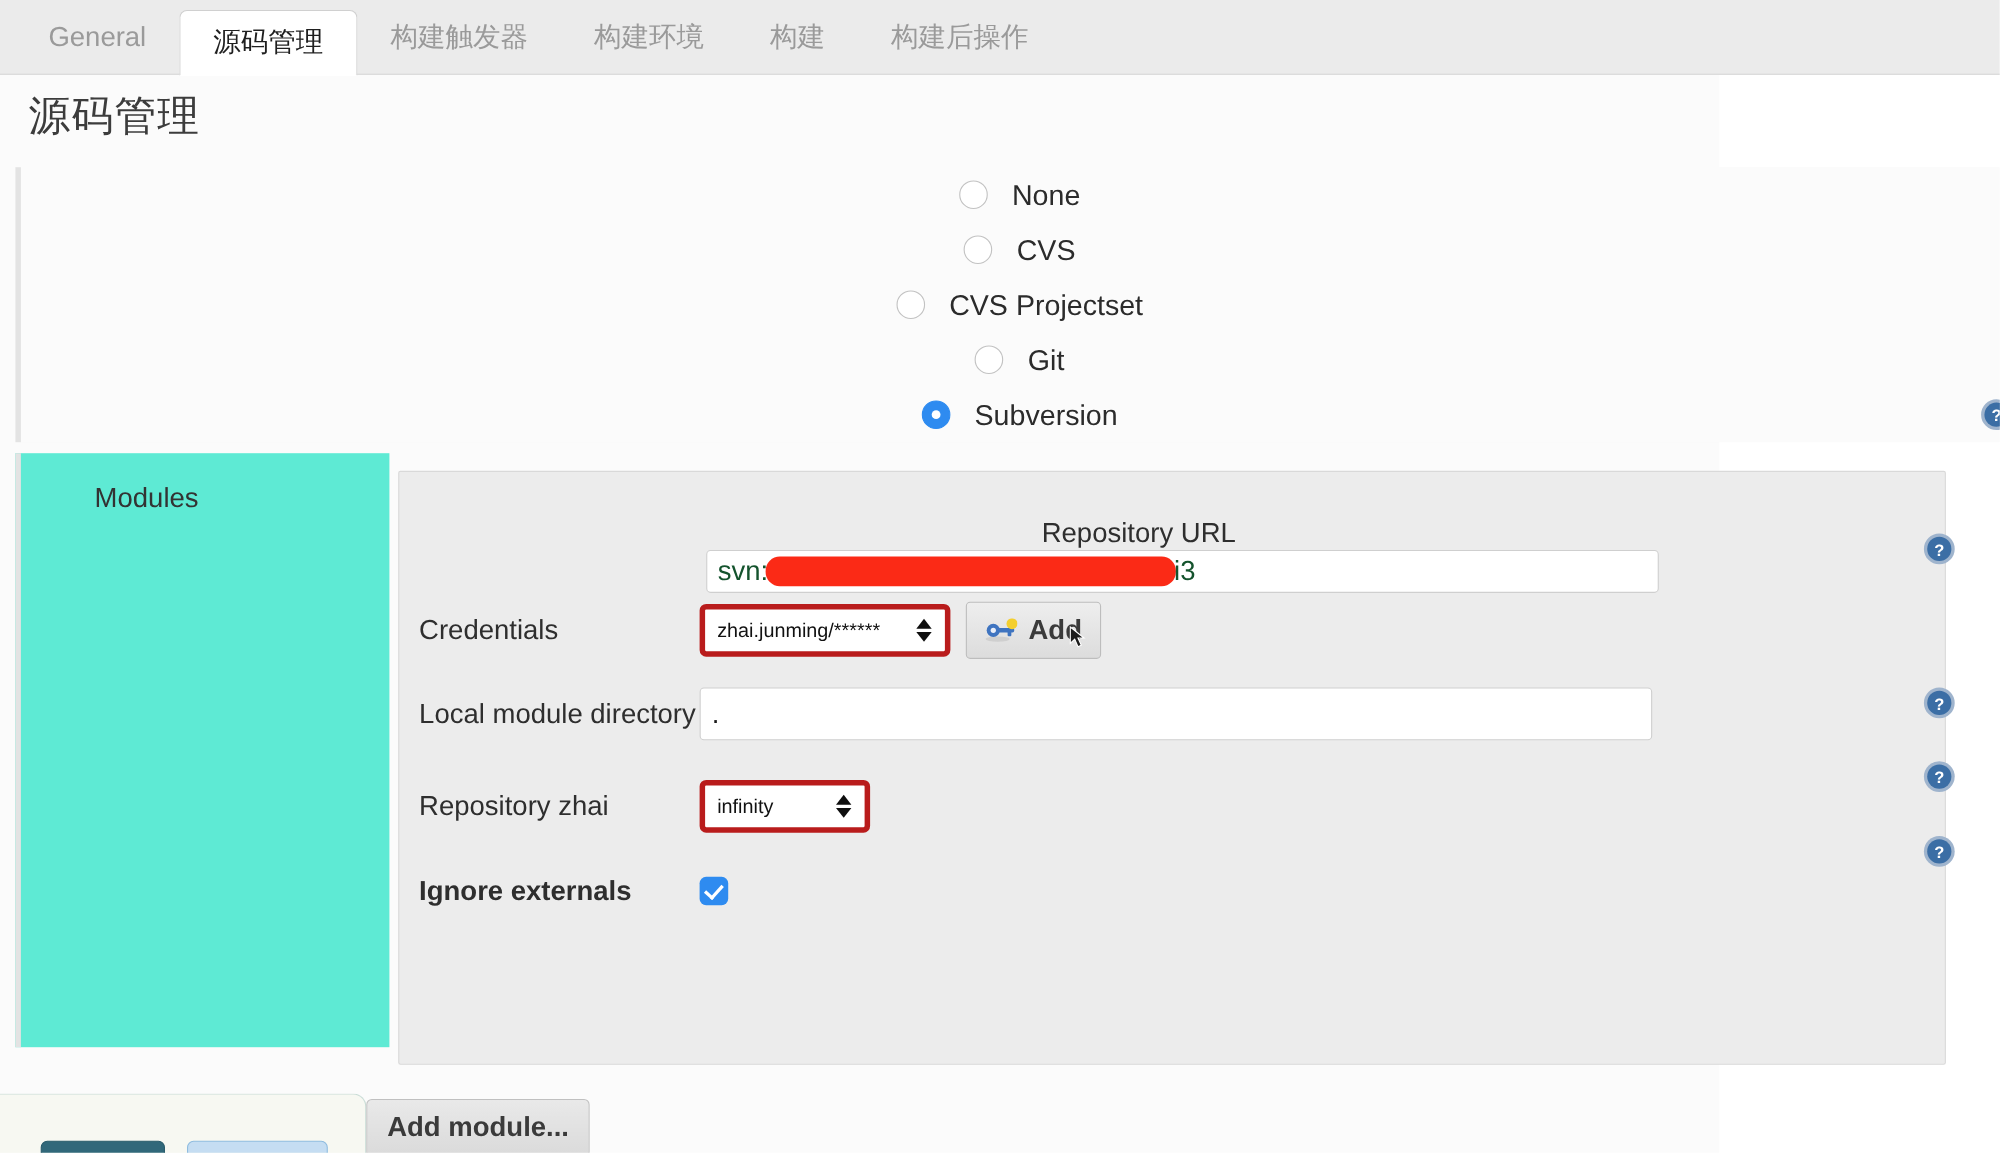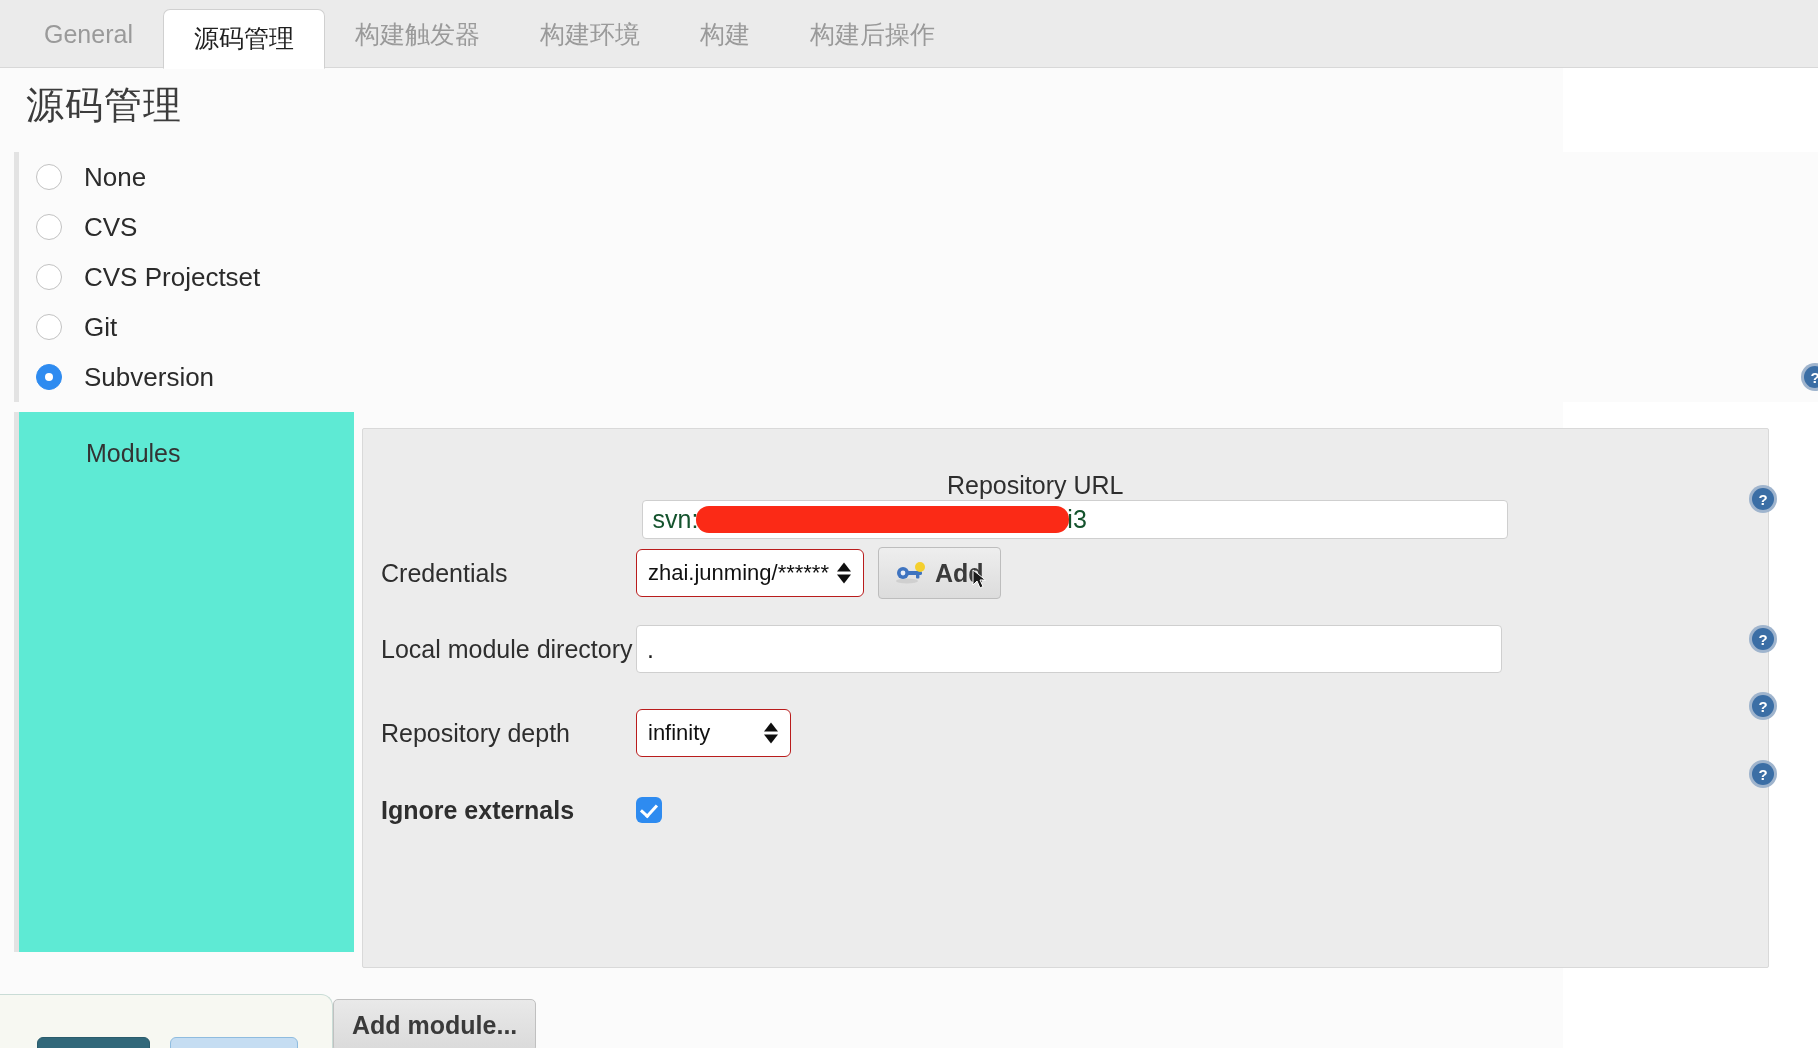--- a/index.html
+++ b/index.html
@@ -67,20 +67,21 @@
     left: 14px; top: 152px;
     width: 1804px;
     border-left: 5px solid #e3e3e3;
     padding: 0;
     background: #fbfbfb;
   }
   .radio-row {
     display: flex; align-items: center;
     height: 50px;
     padding-left: 17px;
+    justify-content: center;
   }
   .radio {
     width: 26px; height: 26px;
     border-radius: 50%;
     border: 1.5px solid #c2c2c2;
     background: #ffffff;
     flex: 0 0 auto;
     position: relative;
     cursor: pointer;
   }
@@ -192,25 +193,25 @@
     border-radius: 13px;
     vertical-align: middle;
     margin: 0 -2px;
   }
 
   
   .select-shell {
     position: relative;
     height: 48px;
     background: #ffffff;
-    border: 1px solid #b91c1c;
+    border: 5px solid #b91c1c;
     border-radius: 6px;
     display: flex; align-items: center;
     padding: 0 36px 0 11px;
-    font-size: 22px;
+    font-size: 18px;
     color: #111111;
     white-space: nowrap;
     cursor: pointer;
   }
   .sel-creds { width: 228px; }
   .sel-depth { width: 155px; }
   .spinner {
     position: absolute;
     right: 12px; top: 50%;
     transform: translateY(-50%);
@@ -419,21 +420,21 @@
           </svg>
         </div>
       </div>
 
       <div class="form-row" style="height:84px;">
         <span class="form-label">Local module directory</span>
         <input class="text-input input-url" type="text" value="." style="">
       </div>
 
       <div class="form-row" style="height:84px;">
-        <span class="form-label">Repository depth</span>
+        <span class="form-label">Repository zhai</span>
         <div class="select-shell sel-depth">
           <span>infinity</span>
           <span class="spinner">
             <span class="spin-up"></span>
               <span class="spin-dn"></span>
           </span>
         </div>
       </div>
 
       <div class="form-row" style="height:70px;font-weight:bold;">

